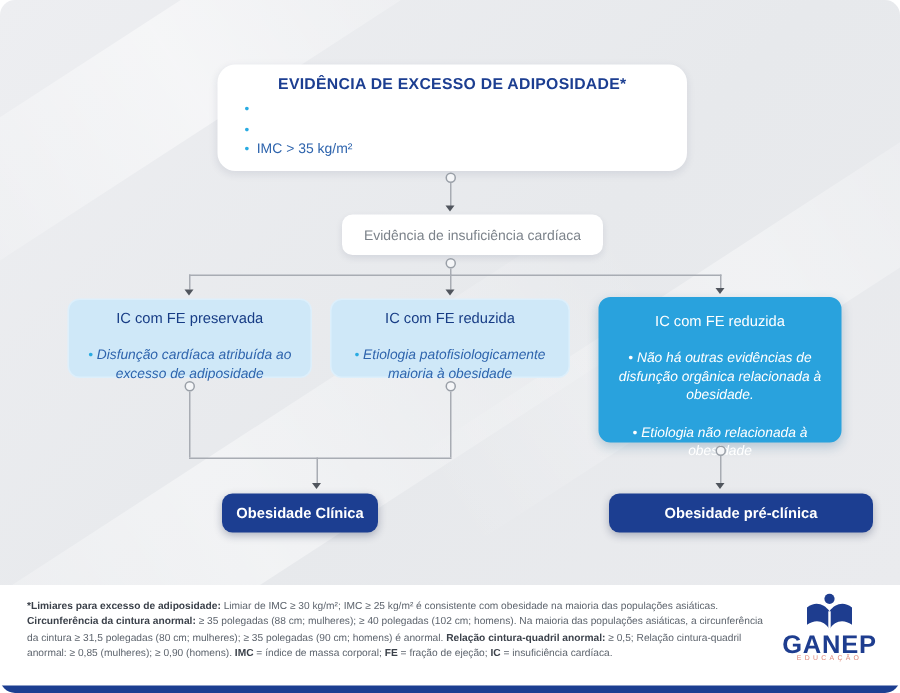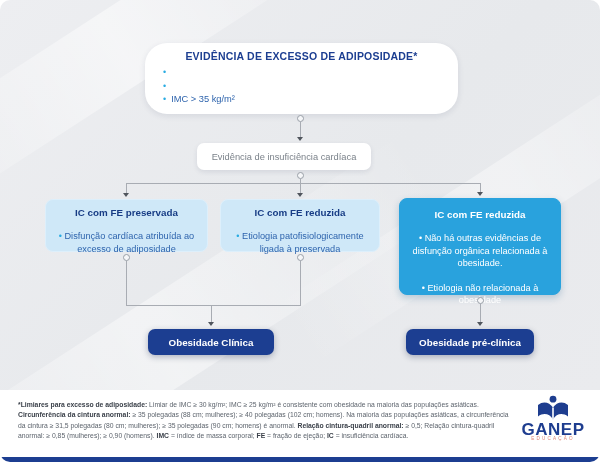--- a/index.html
+++ b/index.html
@@ -10,49 +10,49 @@
   
   .diagram{position:absolute;left:0;top:0;right:0;height:390px;
     background:linear-gradient(135deg,#edeef1 0%,#e7e9ec 55%,#eaebee 100%);overflow:hidden;}
   .swoosh{position:absolute;background:linear-gradient(90deg,rgba(255,255,255,0),rgba(255,255,255,.5),rgba(255,255,255,0));transform:rotate(-33deg);}
   .s1{width:520px;height:80px;left:-140px;top:8px;}
   .s2{width:520px;height:70px;right:-170px;top:160px;opacity:.8;}
   .s3{width:640px;height:90px;left:-160px;top:300px;opacity:.9;}
 
   
   .abs{position:absolute;box-sizing:border-box;}
-  .box-white{background:#fff;border-radius:22px;box-shadow:0 2px 6px rgba(25,40,80,.10);}
+  .box-white{background:#fff;border-radius:12px;box-shadow:0 2px 6px rgba(25,40,80,.10);}
   .top-box{left:145px;top:43px;width:313px;height:71px;}
   .top-title{color:#1c3e91;font-weight:bold;font-size:10.5px;text-align:center;padding-top:7px;letter-spacing:.2px;}
   .top-bullets{margin:4px 0 0 18px;}
   .trow{display:flex;gap:5px;font-size:9.3px;color:#2e64ad;line-height:13.5px;}
   .dot{color:#29abe2;font-size:9px;}
 
-  .hf-box{left:197px;top:143px;width:174px;height:27px;border-radius:7px;background:#fff;
+  .hf-box{left:228px;top:143px;width:174px;height:27px;border-radius:7px;background:#fff;
     box-shadow:0 2px 5px rgba(25,40,80,.10);display:flex;align-items:center;justify-content:center;
     color:#7b828a;font-size:9.3px;}
 
   .branch{background:#cfe8f8;border:1px solid #ddeffb;border-radius:8px;text-align:center;}
-  .btitle{color:#173c85;font-weight:bold;font-size:9.8px;margin:0 0 2px 0;}
-  .btext{color:#2e64ad;font-size:9.2px;line-height:12.5px;margin:12px auto;}
+  .btitle{color:#173c85;font-weight:normal;font-size:9.8px;margin:0 0 2px 0;}
+  .btext{color:#2e64ad;font-size:9.2px;line-height:12.5px;margin:12px auto;font-style:italic;}
   .branch-left{left:45px;top:199px;width:163px;height:53px;padding-top:7px;}
   .branch-left .btext{width:142px;}
   .branch-mid{left:220px;top:199px;width:160px;height:53px;padding-top:7px;}
   .branch-mid .btext{width:152px;}
   .branch-right{left:399px;top:198px;width:162px;height:97px;padding-top:10px;
     background:#29a2dd;border:1px solid #29a2dd;box-shadow:0 3px 7px rgba(25,90,140,.25);}
   .branch-right .btitle{color:#fff;margin-bottom:4px;}
   .branch-right .btext{color:#fff;width:142px;}
   .branch-right .btext + .btext{margin-top:5px;}
   .branch-right .dot{color:#fff;}
 
   .outcome{background:#1c3e91;border-radius:7px;color:#fff;font-weight:bold;font-size:9.8px;
     display:flex;align-items:center;justify-content:center;box-shadow:0 2px 6px rgba(15,30,70,.3);}
-  .outcome-left{left:148px;top:329px;width:126px;height:26px;}
-  .outcome-right{left:406px;top:329px;width:128px;height:26px;}
+  .outcome-left{left:148px;top:329px;width:104px;height:26px;}
+  .outcome-right{left:406px;top:329px;width:176px;height:26px;}
 
   
   .vl{position:absolute;width:1px;background:#a8acb3;}
   .hl{position:absolute;height:1px;background:#a8acb3;}
   .arr{position:absolute;width:0;height:0;border-left:3.5px solid transparent;border-right:3.5px solid transparent;border-top:4.5px solid #50555d;}
   .cir{position:absolute;width:5px;height:5px;border:1px solid #999fa7;border-radius:50%;background:#f5f6f8;}
 
   
   .footer{position:absolute;left:0;right:0;bottom:0;height:72px;background:#fff;}
   .fn{position:absolute;left:18px;top:10px;width:492px;font-size:6.8px;line-height:10.4px;color:#5d646d;text-align:left;}
@@ -107,21 +107,21 @@
     <div class="arr" style="left:297px;top:193px;"></div>
     <div class="arr" style="left:477px;top:192px;"></div>
 
     <div class="abs branch branch-left">
       <div class="btitle">IC com FE preservada</div>
       <div class="btext"><span class="dot">•</span> <span>Disfunção cardíaca atribuída ao excesso de adiposidade</span></div>
     </div>
 
     <div class="abs branch branch-mid">
       <div class="btitle">IC com FE reduzida</div>
-      <div class="btext"><span class="dot">•</span> <span>Etiologia patofisiologicamente ligada à preservada</span></div>
+      <div class="btext"><span class="dot">•</span> <span>Etiologia patofisiologicamente maioria à obesidade</span></div>
     </div>
 
     <div class="abs branch branch-right">
       <div class="btitle">IC com FE reduzida</div>
       <div class="btext"><span class="dot">•</span> <span>Não há outras evidências de disfunção orgânica relacionada à obesidade.</span></div>
       <div class="btext"><span class="dot">•</span> <span>Etiologia não relacionada à obesidade</span></div>
     </div>
 
     <div class="cir" style="left:123px;top:254px;"></div>
     <div class="cir" style="left:297px;top:254px;"></div>

